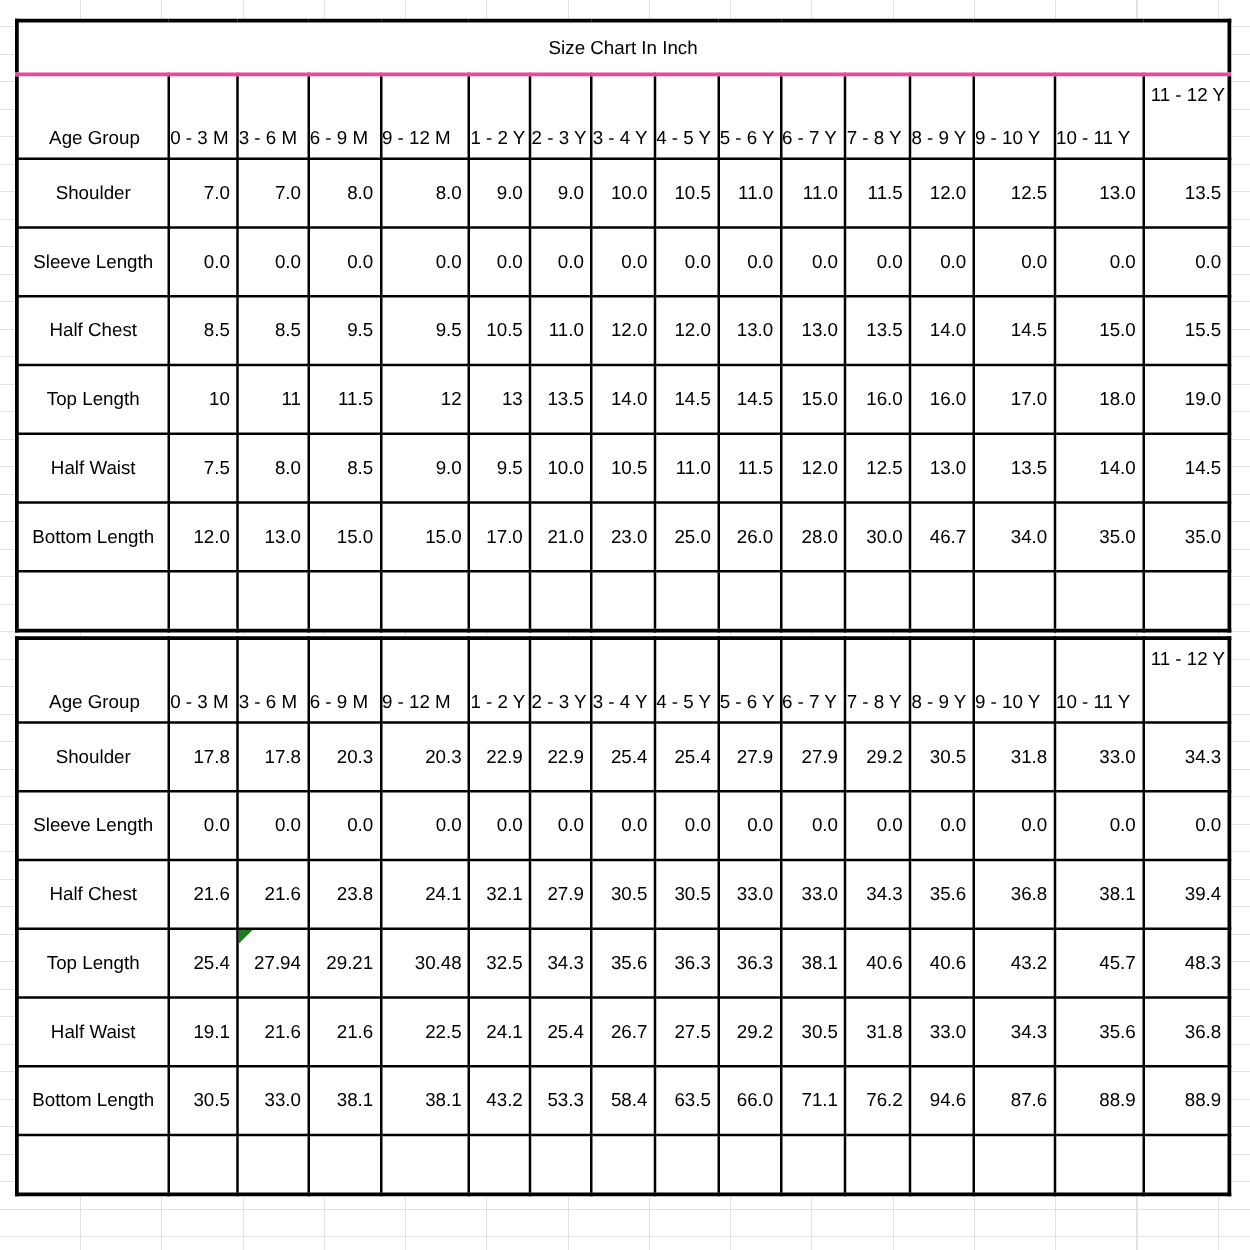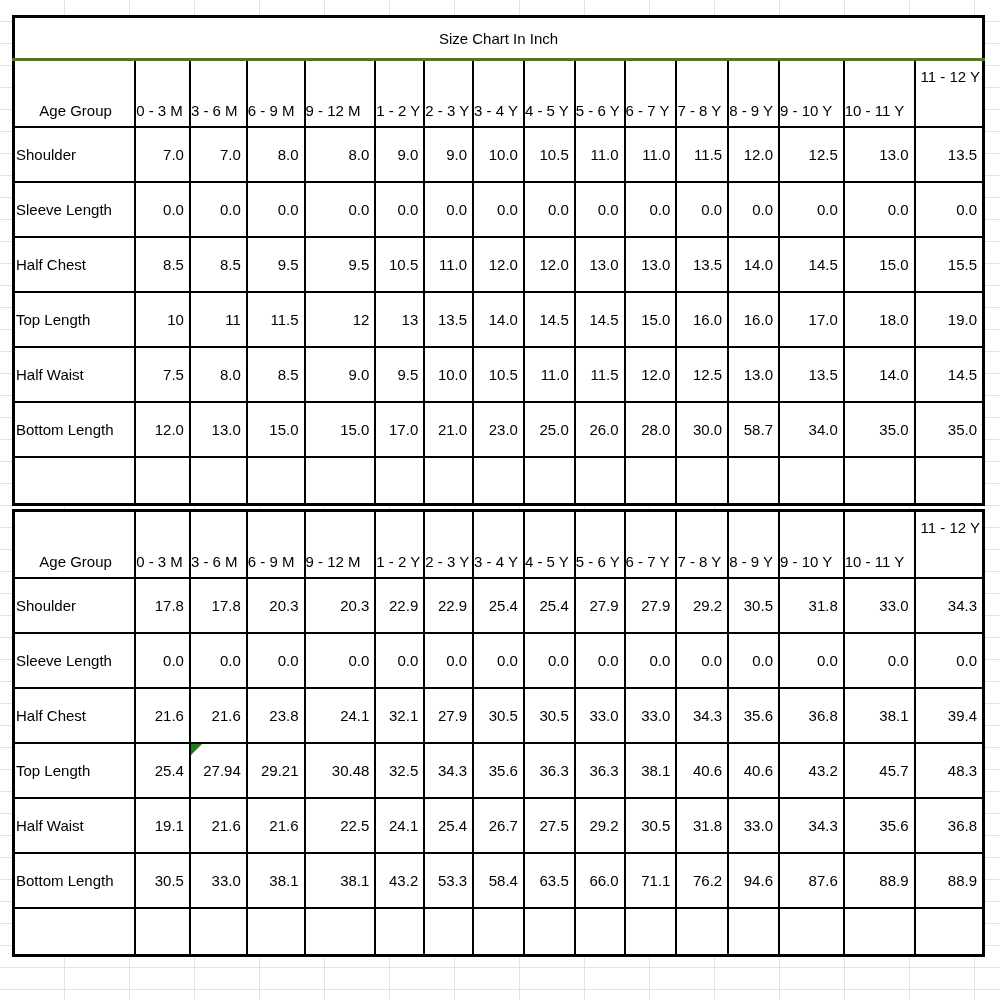--- a/index.html
+++ b/index.html
@@ -33,40 +33,41 @@
     border: 2px solid #000;
     font-size: 15px;
     overflow: hidden;
     white-space: nowrap;
   }
   tr.title-row td {
     height: 38px;
     text-align: center;
     vertical-align: middle;
     font-size: 15px;
-    border-bottom: 3px solid #4d7c0f;
+    border-bottom: 3px solid #ec4899;
   }
   tr.header-row td { height: 58px; }
   tr.header-row td.agegroup {
     text-align: center;
     vertical-align: bottom;
     padding: 0 2px 7px 4px;
   }
   tr.header-row td.colhead {
     text-align: right;
     vertical-align: bottom;
     padding: 0 16px 7px 0;
   }
   tr.header-row td.colhead.last {
     vertical-align: top;
     padding: 7px 2px 0 0;
   }
   tr.data-row td { height: 51px; }
   tr.empty-row td { height: 43px; }
   td.rowlabel {
+    text-align: center;
     vertical-align: middle;
   }
   td.val {
     text-align: right;
     vertical-align: middle;
     padding-right: 5px;
     position: relative;
   }
   td.val.flagged::before {
     content: "";
@@ -220,21 +221,21 @@
           <td class="val">13.0</td>
           <td class="val">15.0</td>
           <td class="val">15.0</td>
           <td class="val">17.0</td>
           <td class="val">21.0</td>
           <td class="val">23.0</td>
           <td class="val">25.0</td>
           <td class="val">26.0</td>
           <td class="val">28.0</td>
           <td class="val">30.0</td>
-          <td class="val">58.7</td>
+          <td class="val">46.7</td>
           <td class="val">34.0</td>
           <td class="val">35.0</td>
           <td class="val">35.0</td>
         </tr>
         <tr class="empty-row">
           <td class="rowlabel"></td>
           <td class="val"></td>
           <td class="val"></td>
           <td class="val"></td>
           <td class="val"></td>

